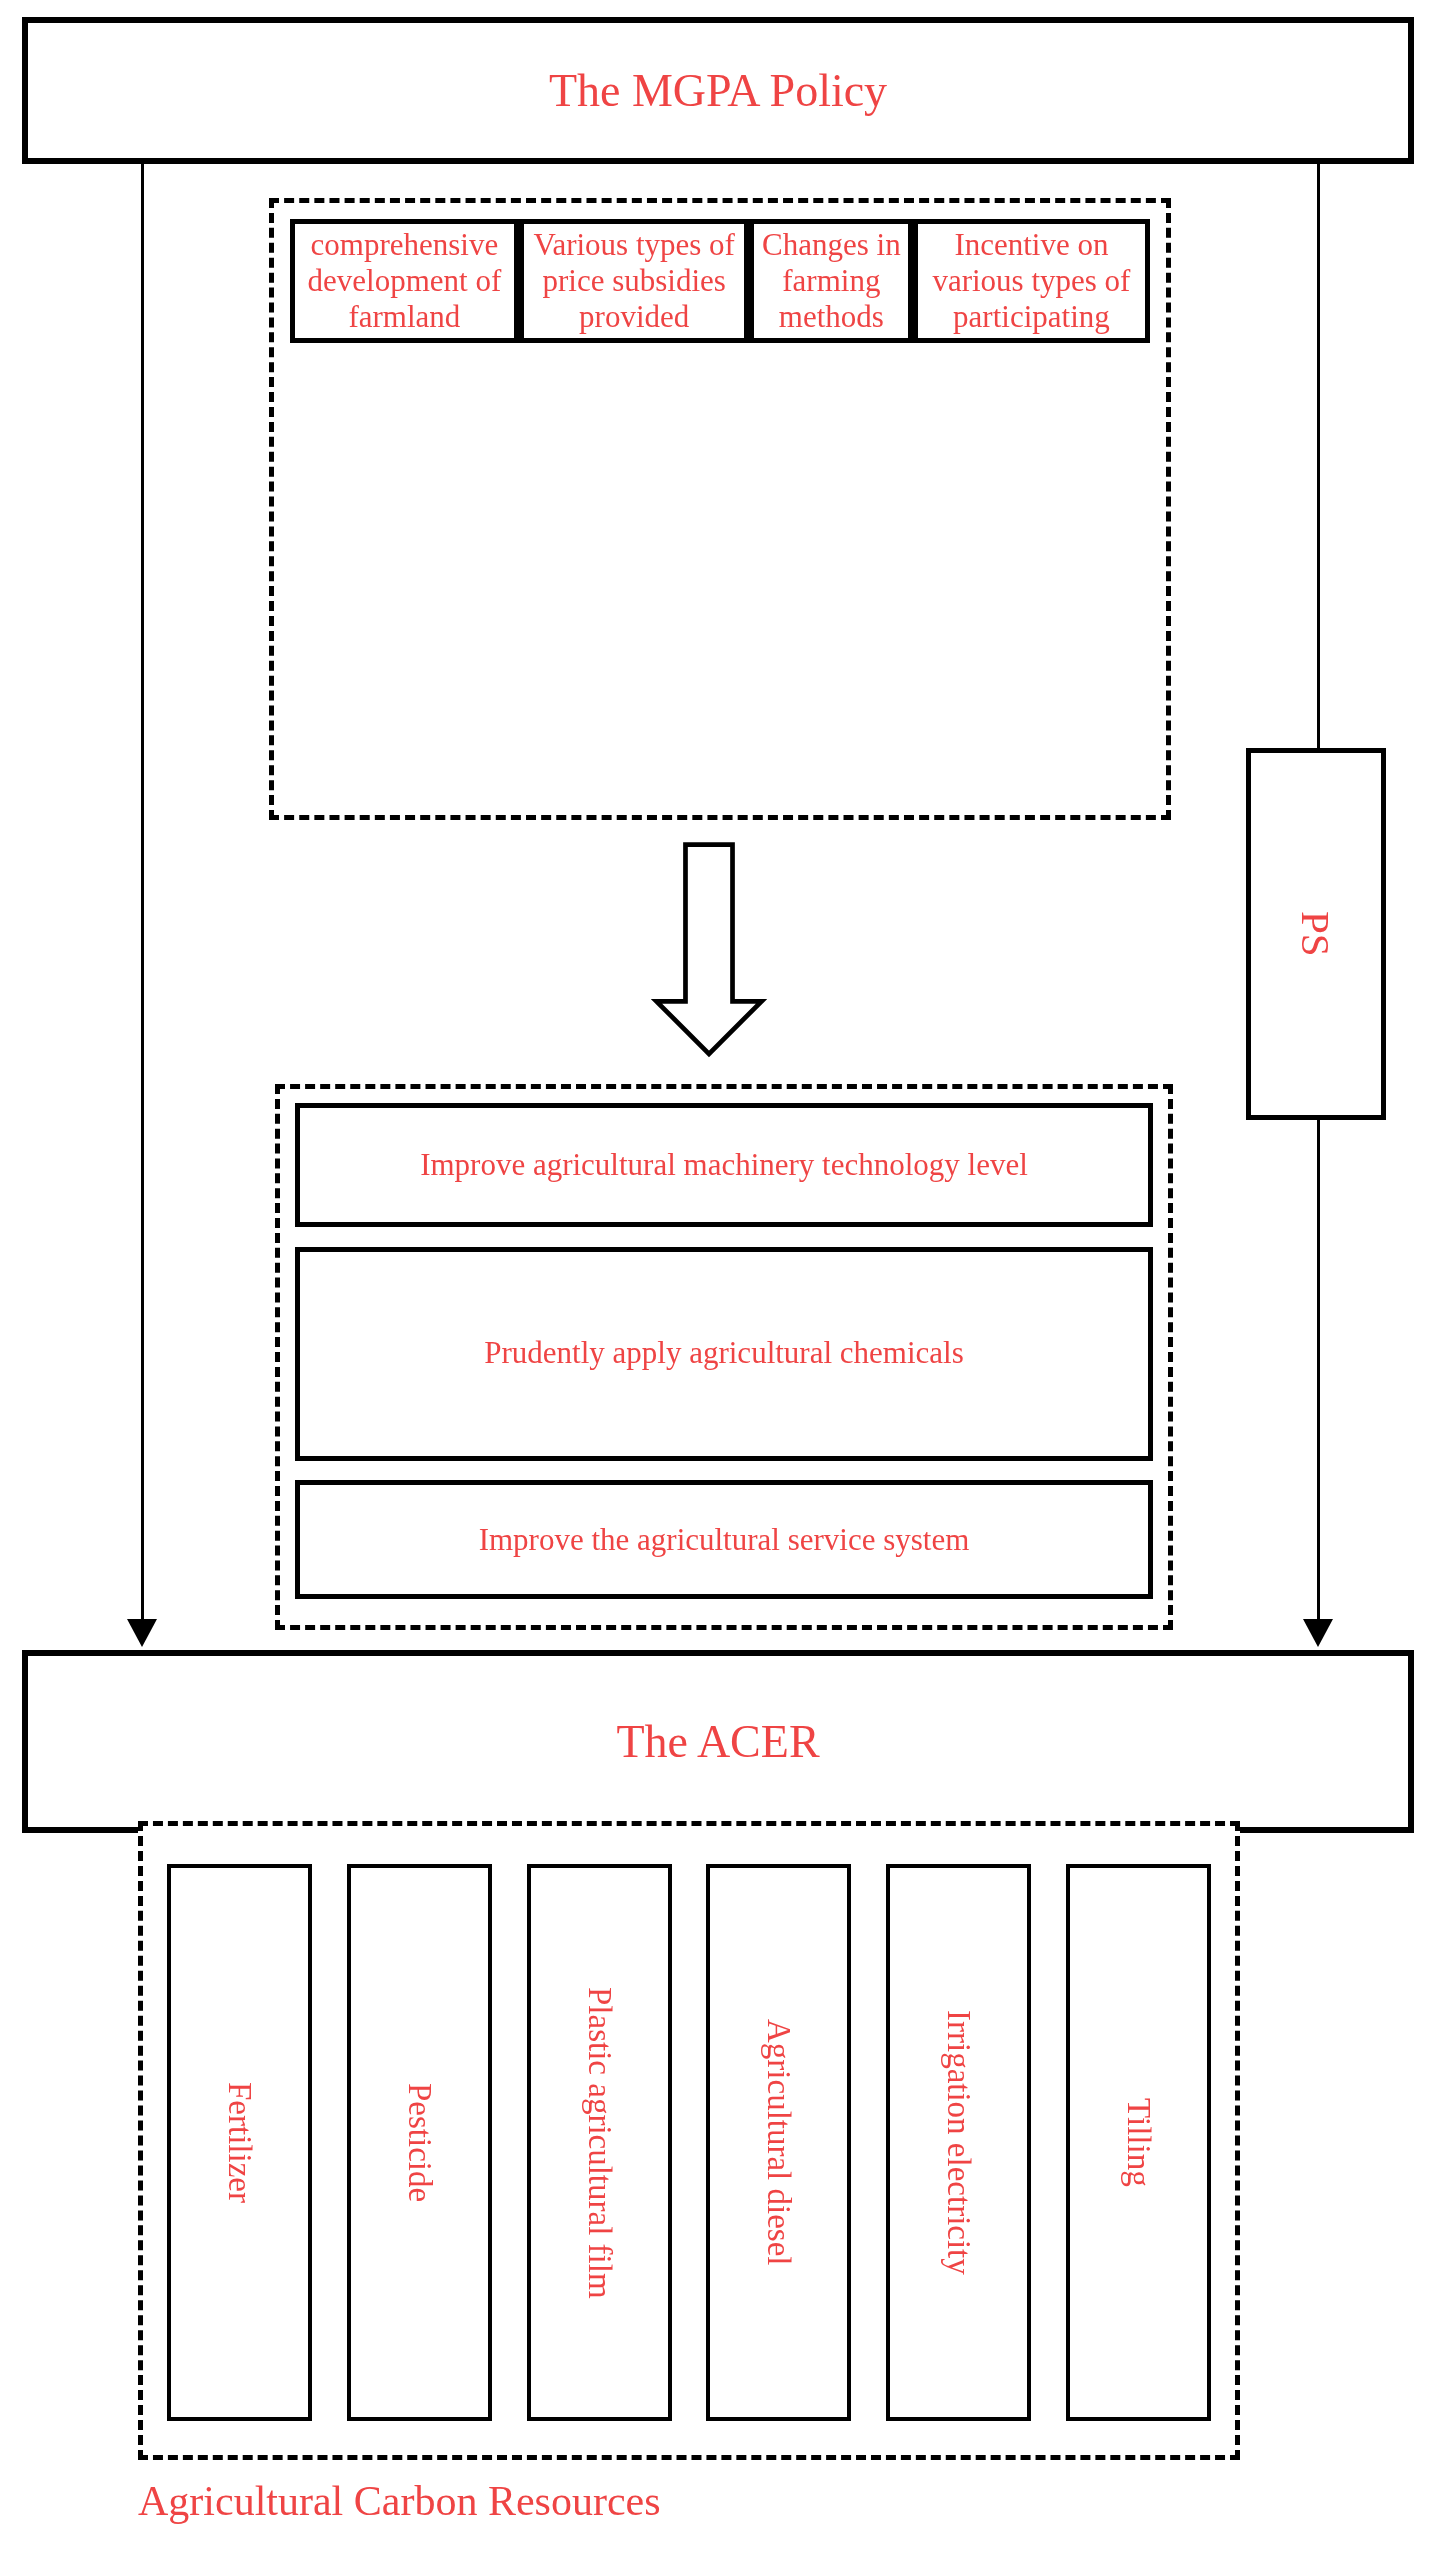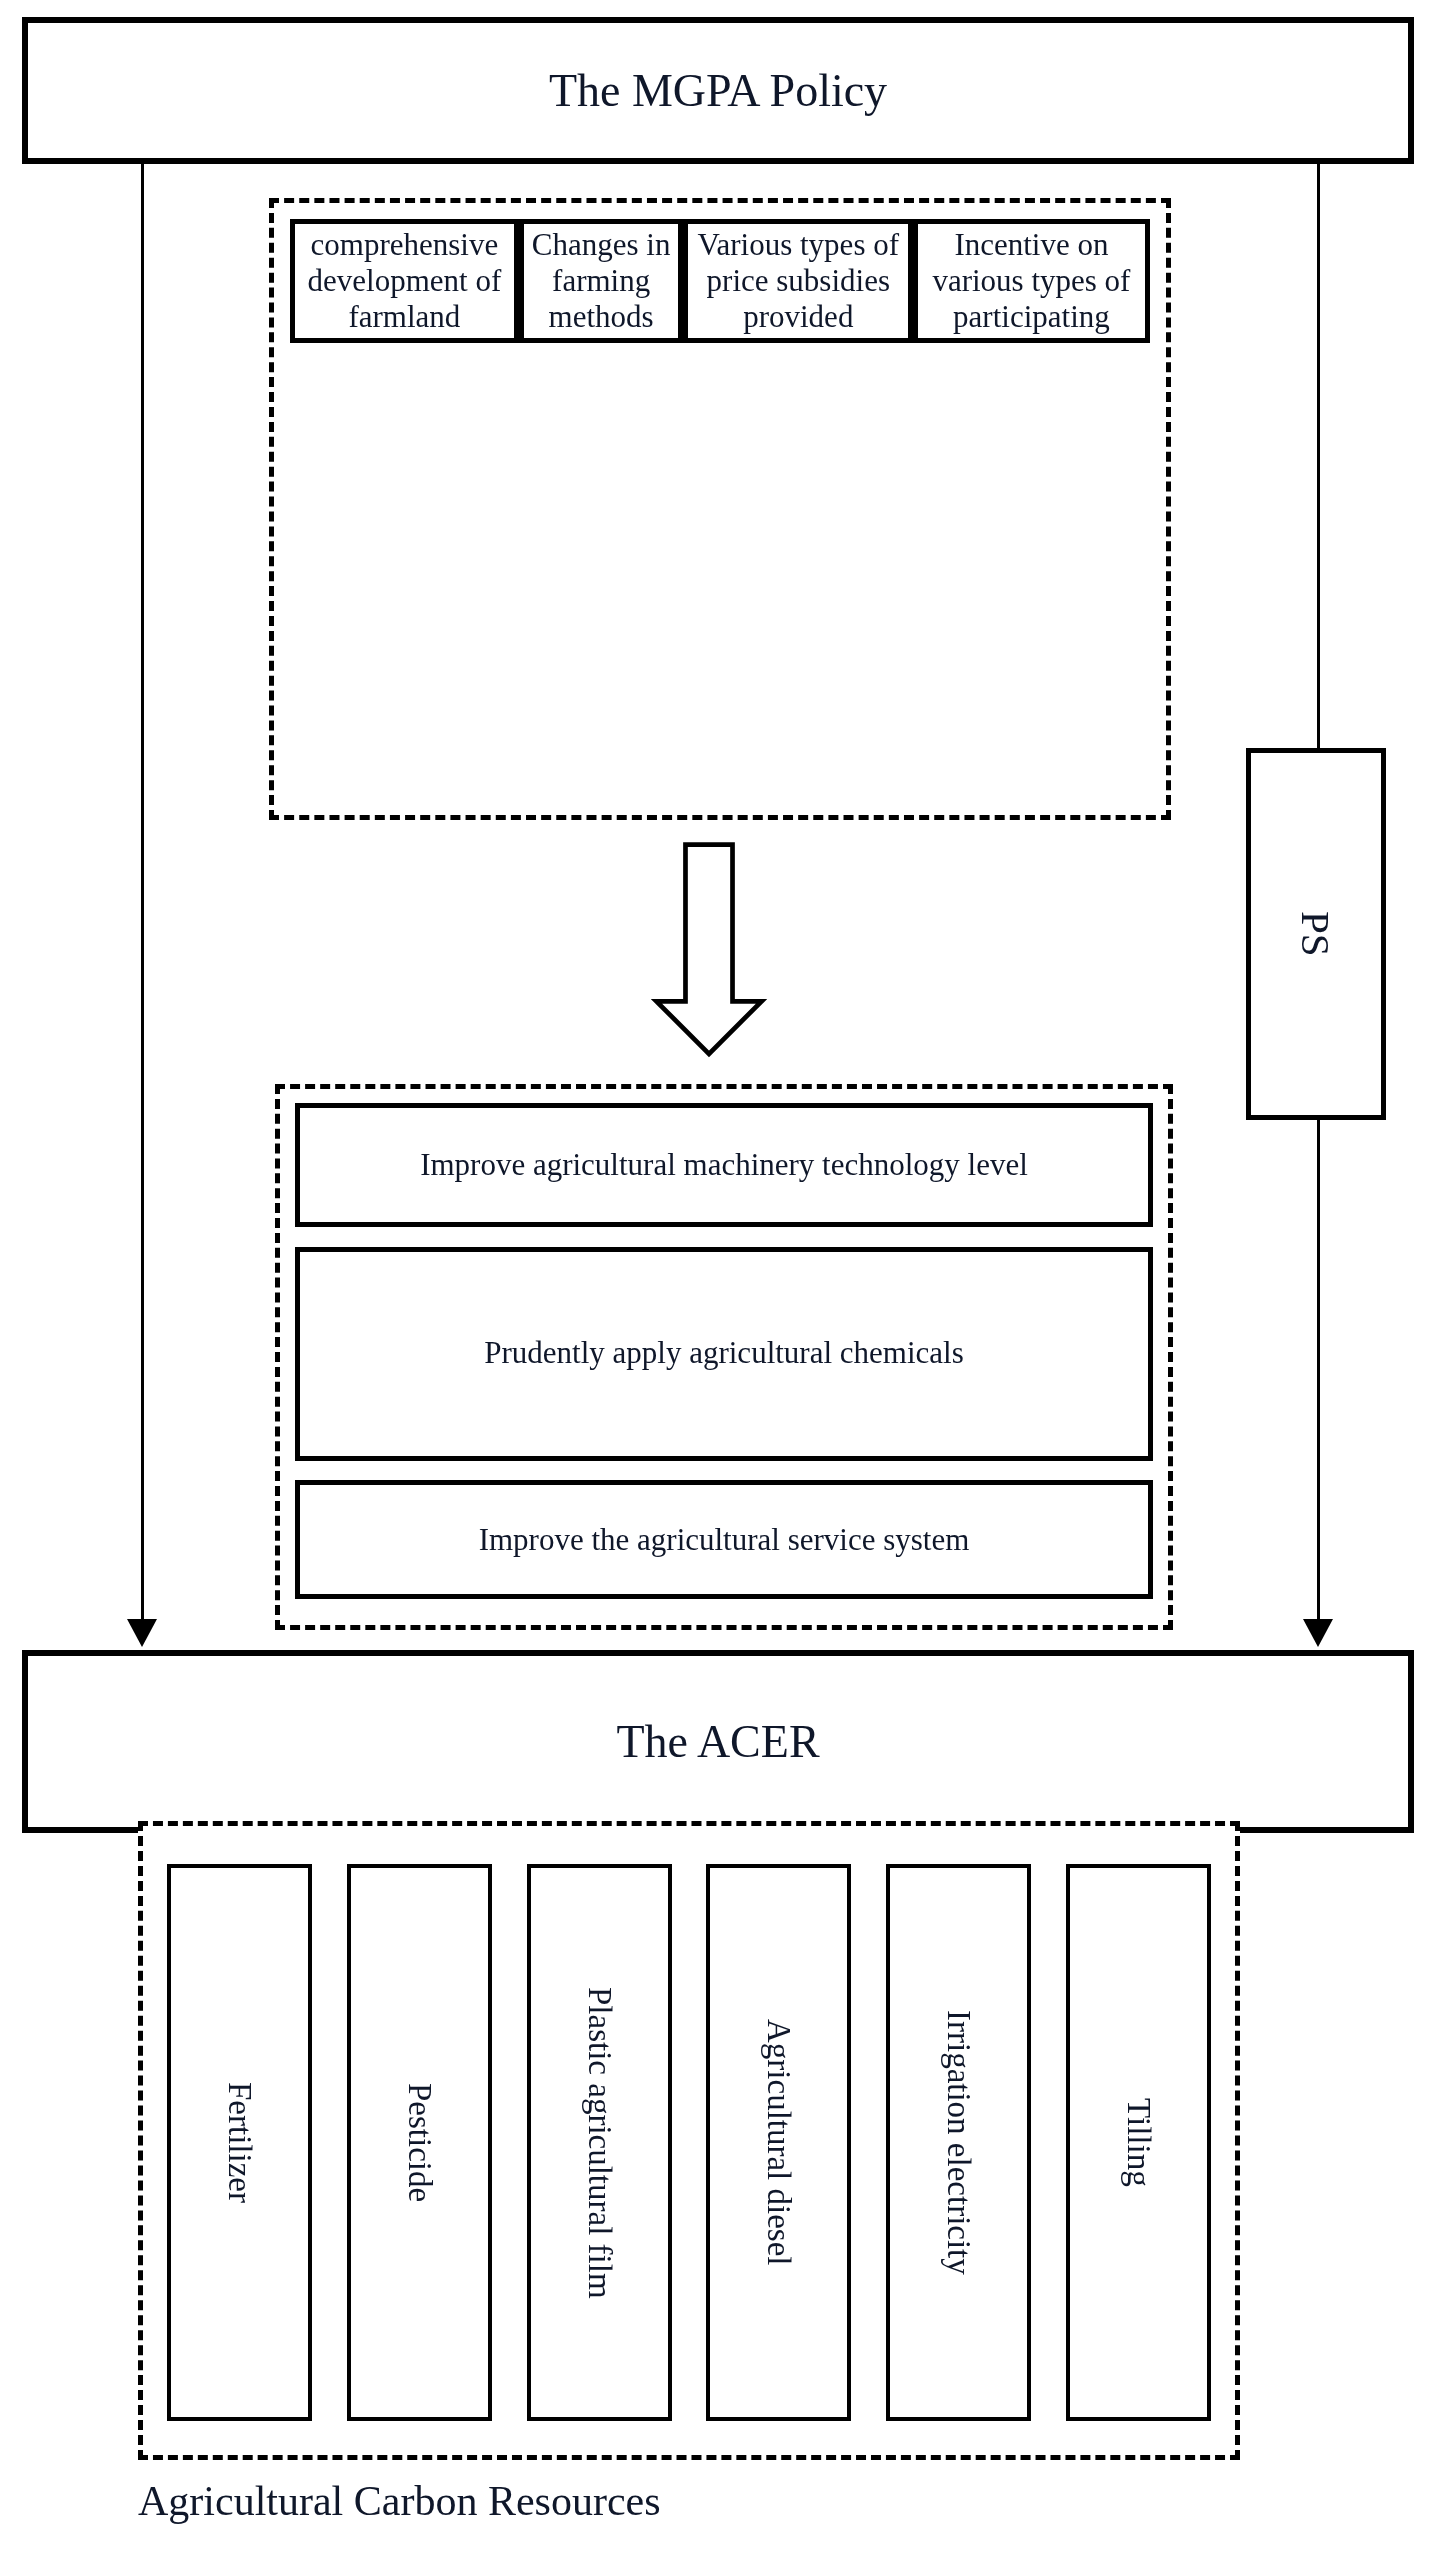--- a/index.html
+++ b/index.html
@@ -6,21 +6,21 @@
     margin: 0;
     padding: 0;
     background: #ffffff;
   }
   .canvas {
     position: relative;
     width: 1444px;
     height: 2576px;
     background: #ffffff;
     font-family: "Liberation Serif", "DejaVu Serif", serif;
-    color: #0f172a;
+    color: #ef4444;
     overflow: hidden;
   }
 
   
   .wide-box {
     position: absolute;
     left: 22px;
     width: 1392px;
     border: 6.3px solid #000;
     background: #fff;
@@ -168,24 +168,24 @@
 
   <div class="ps-box">
     <span>PS</span>
   </div>
 
   <div class="dash-group group-policy">
     <div class="item-box">
       <span>comprehensive development of farmland</span>
     </div>
     <div class="item-box">
+      <span>Various types of price subsidies provided</span>
+    </div>
+    <div class="item-box">
       <span>Changes in farming methods</span>
-    </div>
-    <div class="item-box">
-      <span>Various types of price subsidies provided</span>
     </div>
     <div class="item-box">
       <span>Incentive on various types of participating</span>
     </div>
   </div>
 
   <svg class="big-arrow" viewBox="0 0 148 275" xmlns="http://www.w3.org/2000/svg">
     <polygon points="44,3 104,3 104,203 141,203 74,270 7,203 44,203" fill="#ffffff" stroke="#000000" stroke-width="6" stroke-linejoin="miter"></polygon>
   </svg>
 

